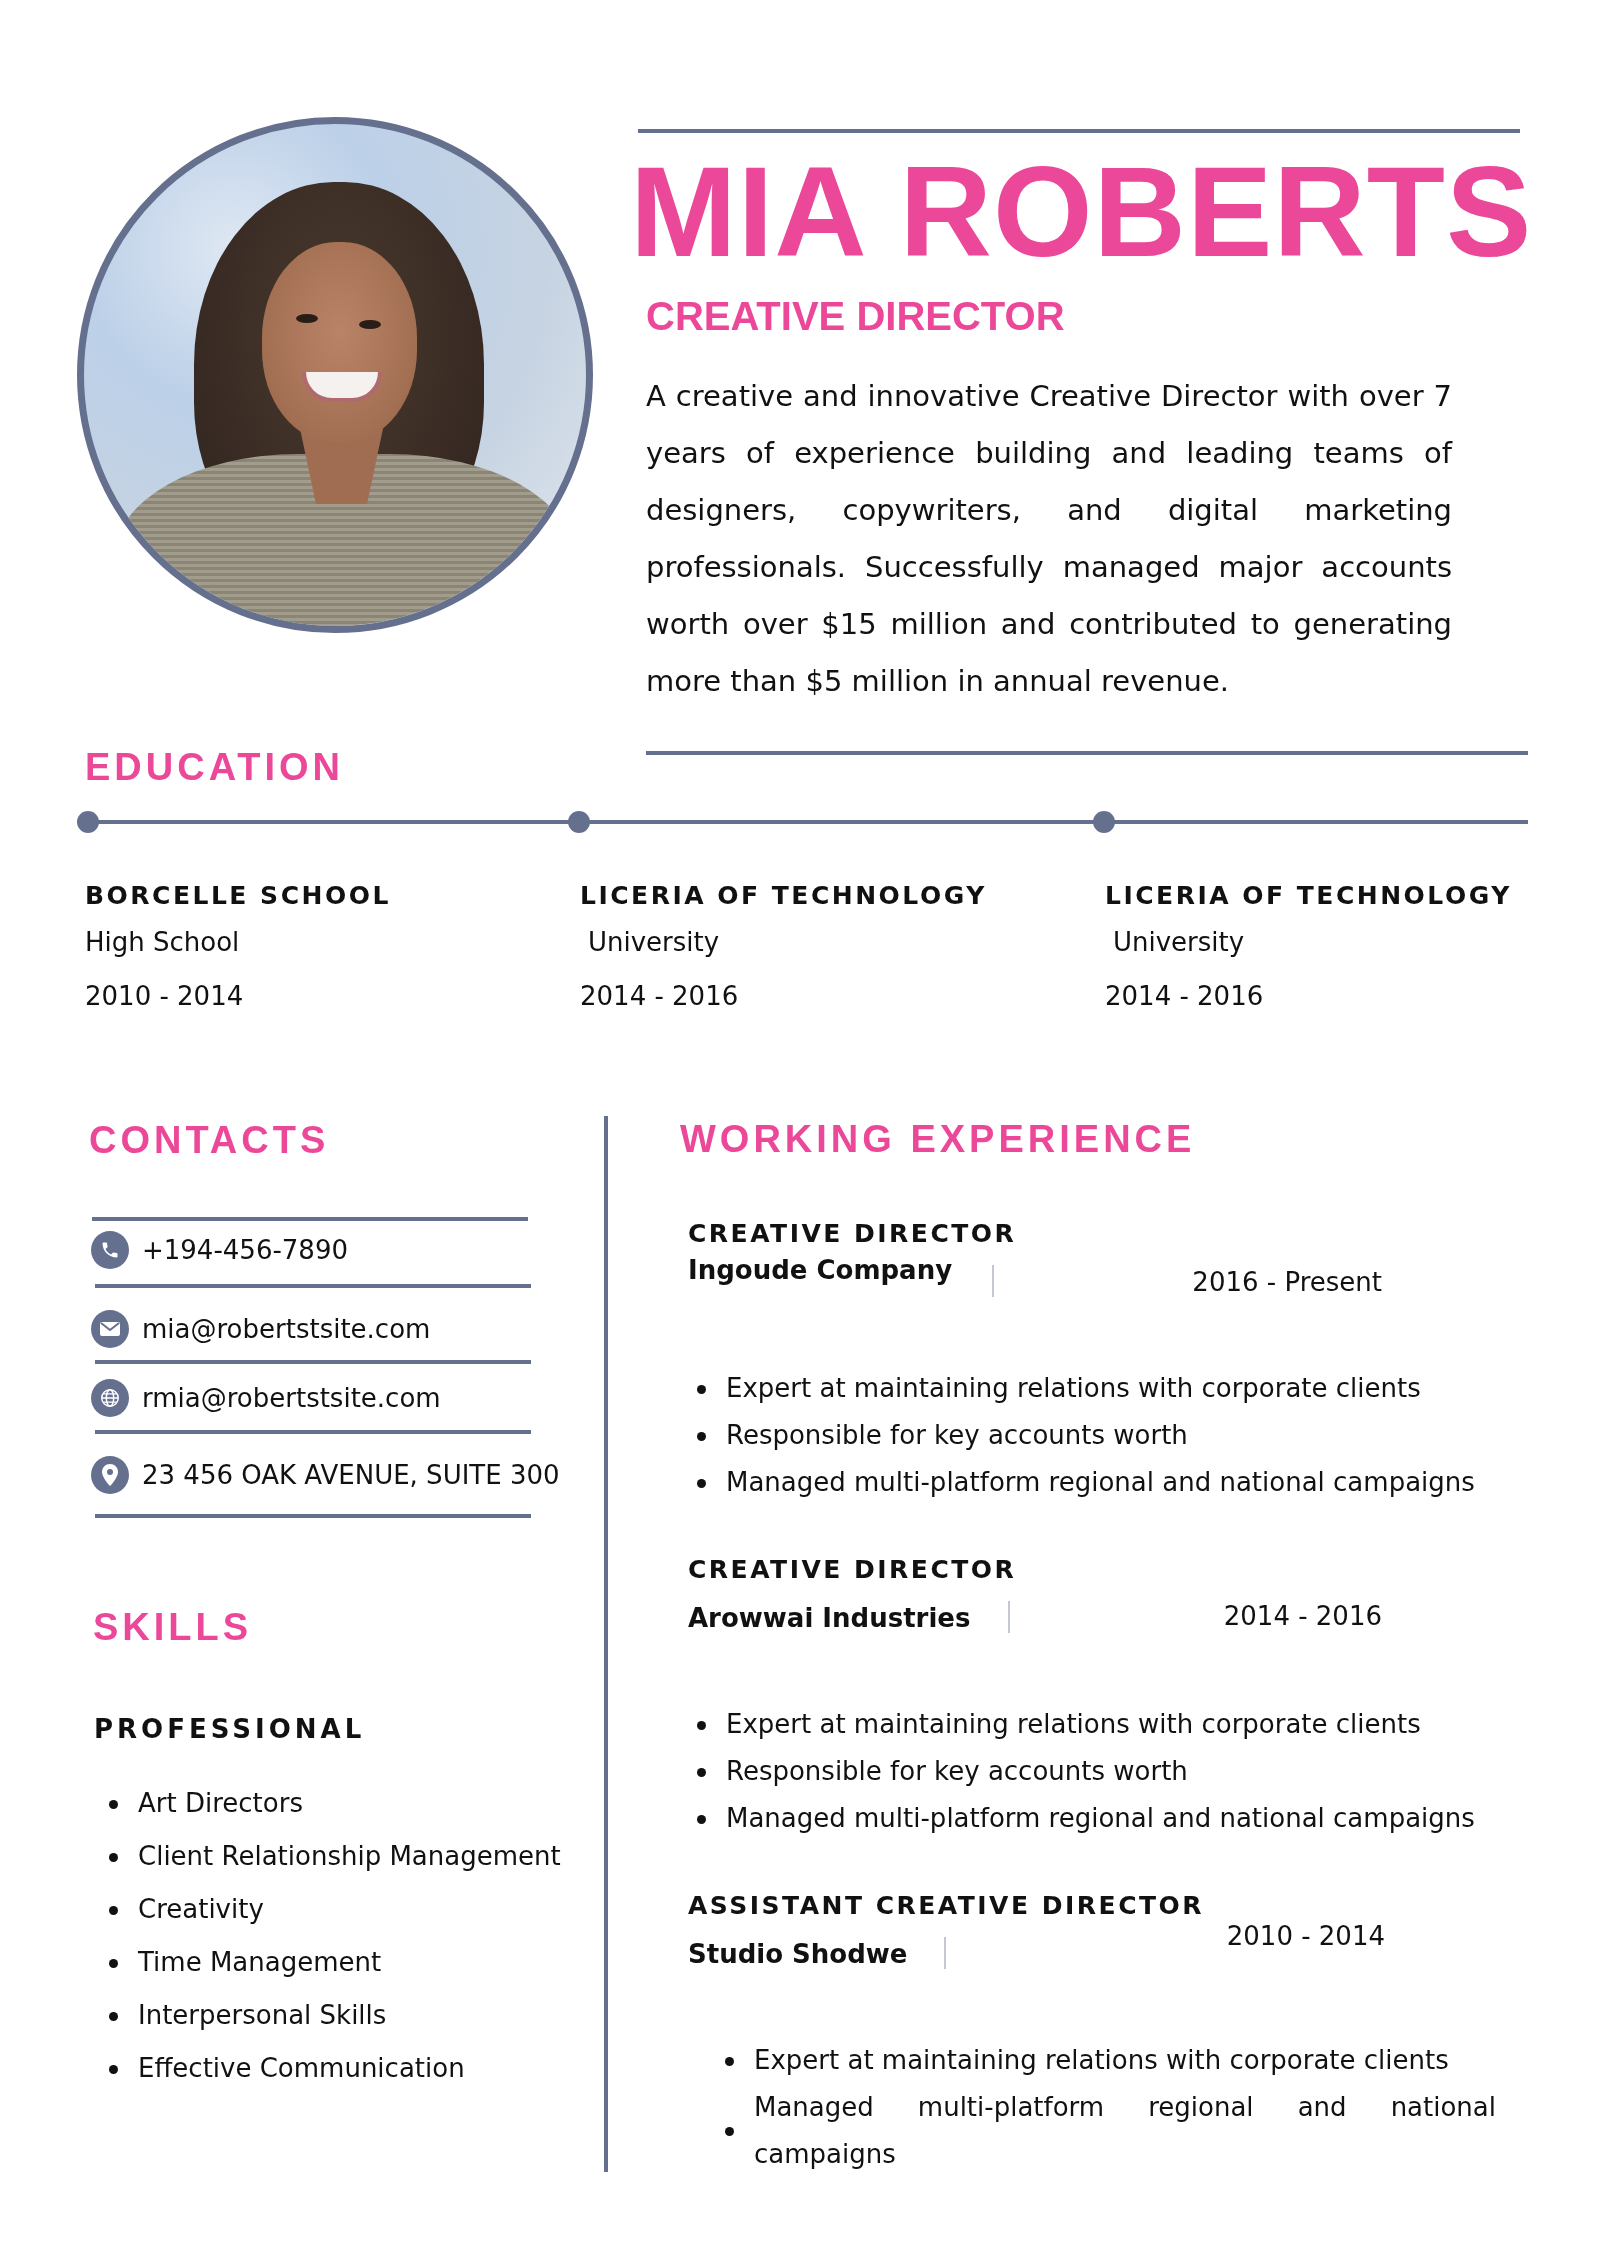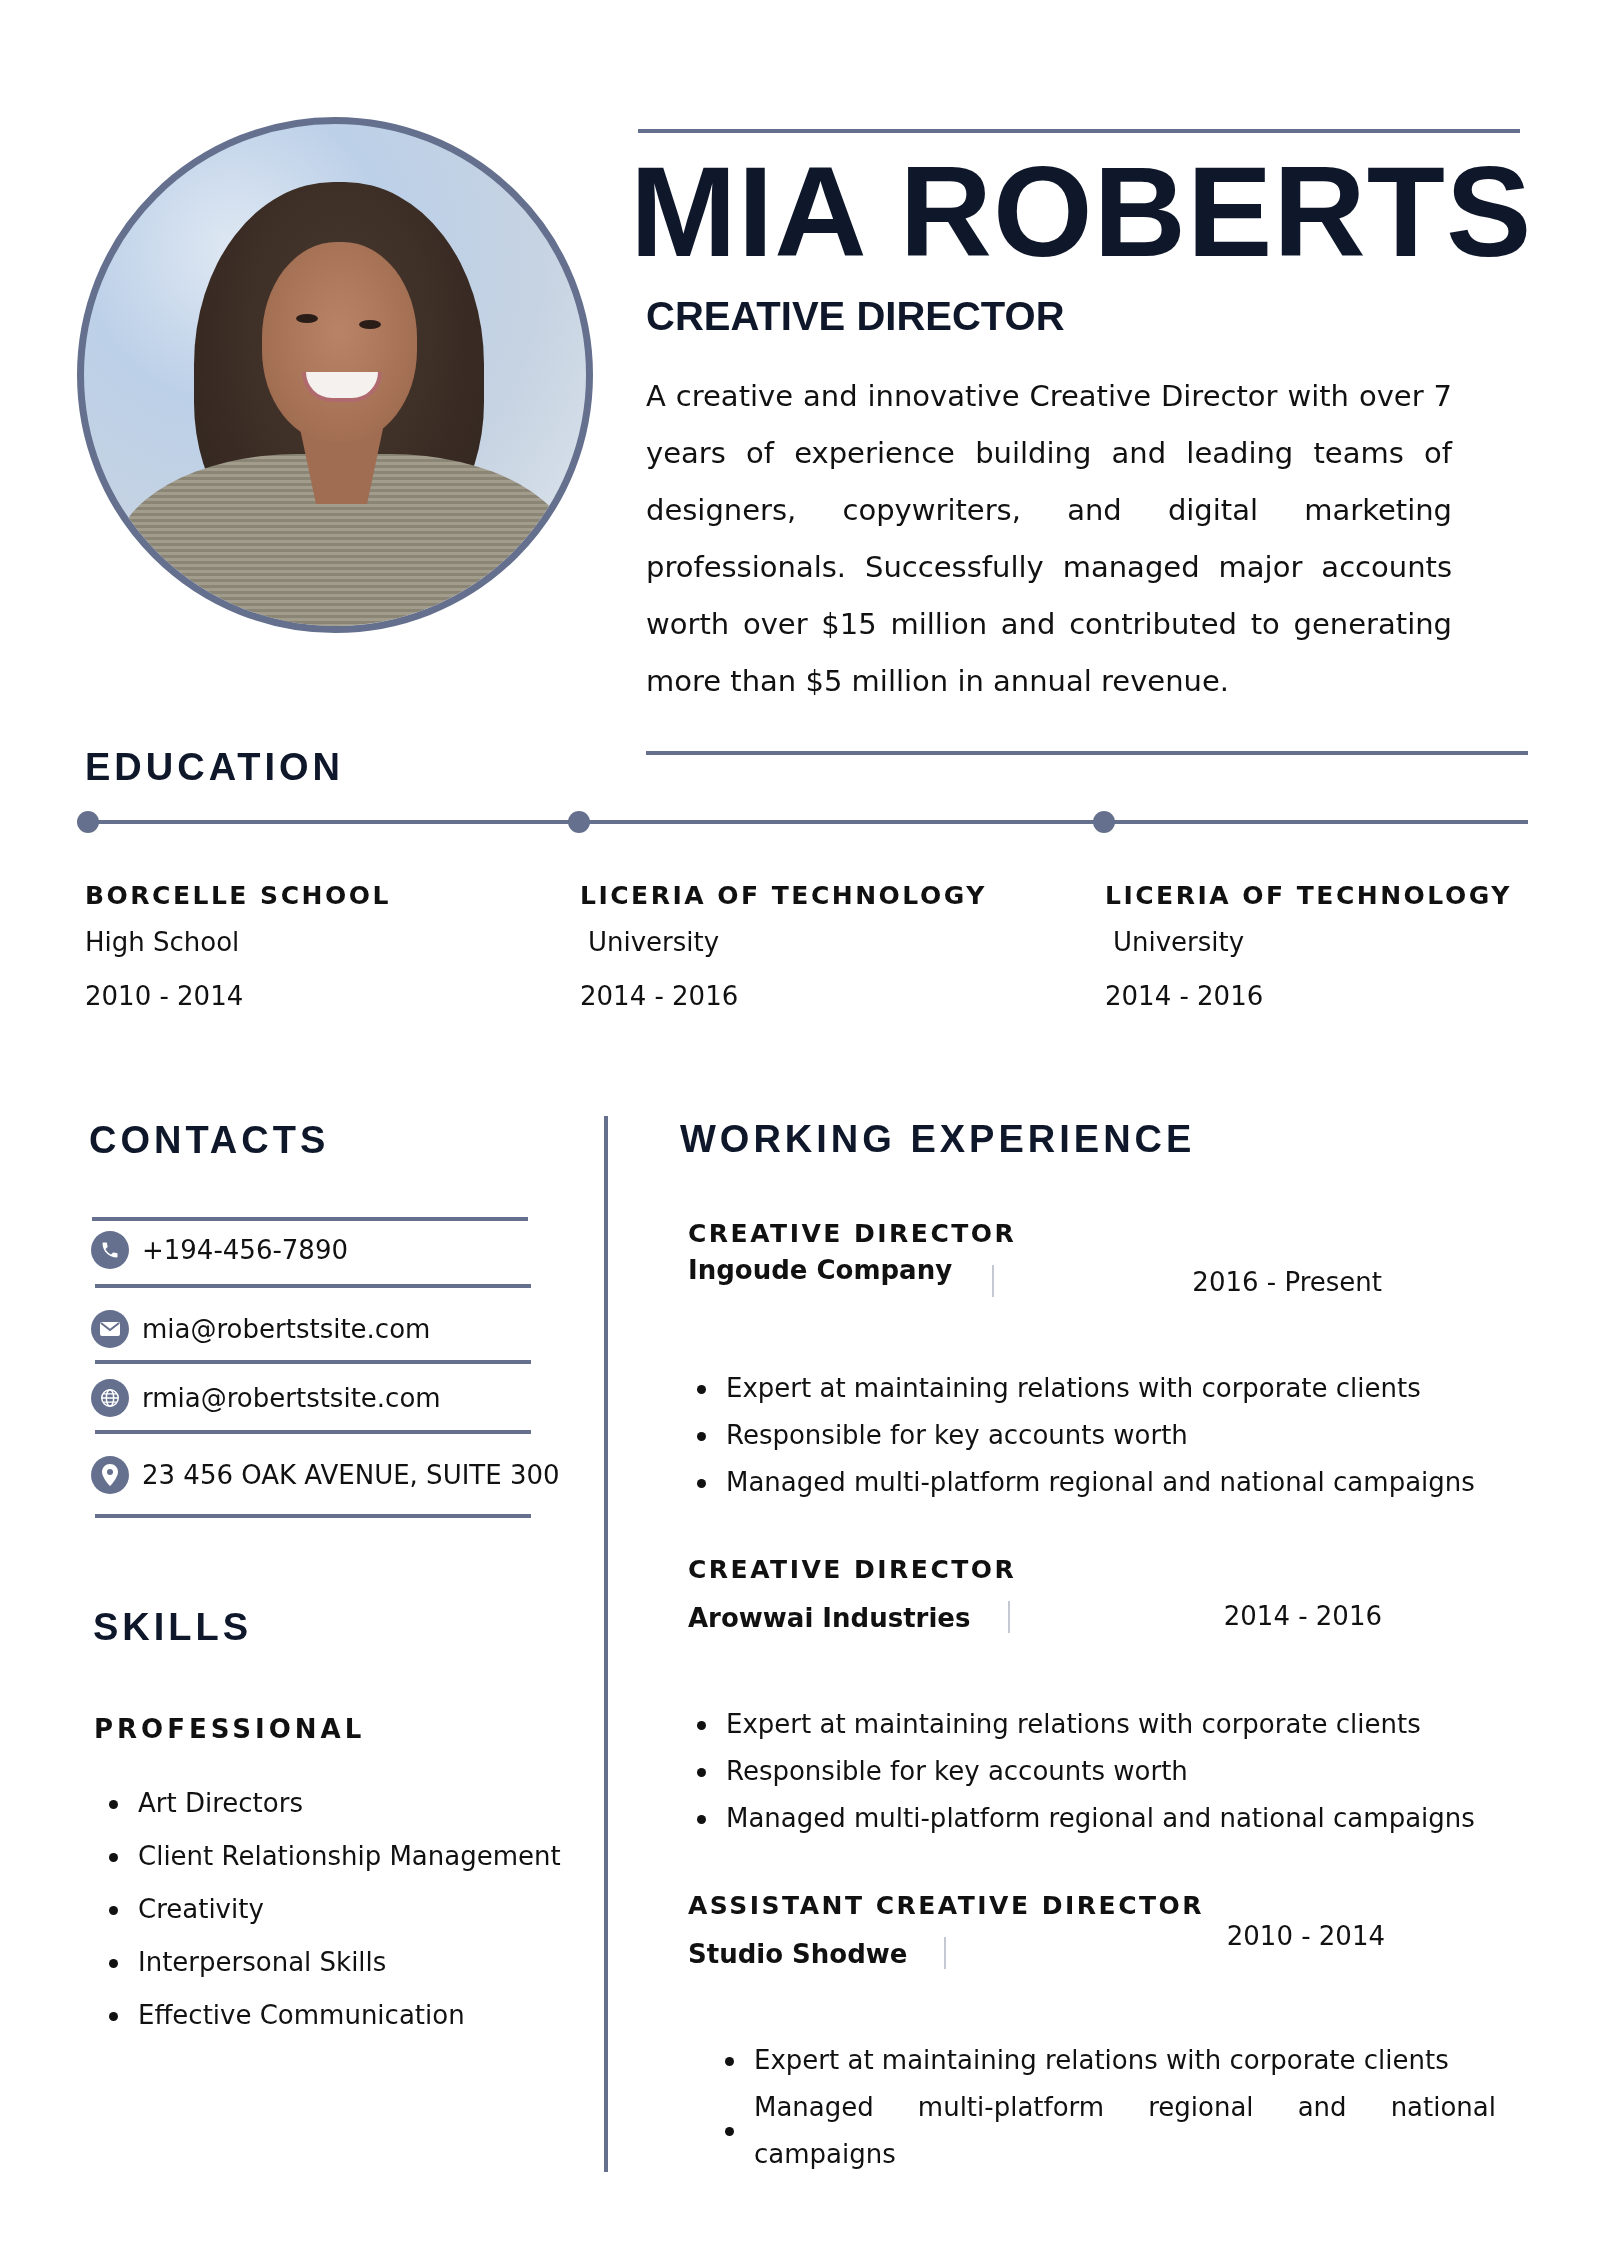--- a/index.html
+++ b/index.html
@@ -1,19 +1,19 @@
 <!DOCTYPE html>
 <html><head>
 <meta charset="utf-8">
 <style>
   html, body { margin:0; padding:0; background:#ffffff; }
   body { width:1600px; height:2263px; position:relative; overflow:hidden;
          font-family:"DejaVu Sans","Liberation Sans",sans-serif; color:#111; }
   .abs { position:absolute; }
-  .accent { color:#0f172a; }
+  .accent { color:#ec4899; }
   .hline { position:absolute; height:4px; background:#64708e; }
   .vline { position:absolute; width:4px; background:#64708e; }
 
   
   .photo { left:77px; top:117px; width:516px; height:516px; border-radius:50%;
            box-sizing:border-box; border:7px solid #64708e; overflow:hidden;
            background: radial-gradient(circle at 30% 25%, #dfe8f3 0%, #bcd0e8 30%, #c6d3e2 60%, #e4e9ef 100%); }
   .photo .hair { position:absolute; left:110px; top:58px; width:290px; height:380px;
            border-radius:48% 48% 42% 42%; background:radial-gradient(ellipse at 50% 40%, #4a3a30 0%, #3a2c24 60%, #2f241f 100%); }
   .photo .face { position:absolute; left:178px; top:118px; width:155px; height:200px;
@@ -142,20 +142,21 @@
   <span class="contact-text">23 456 OAK AVENUE, SUITE 300</span>
 </div>
 <div class="hline" style="left:95px;top:1514px;width:436px;"></div>
 
 <div class="abs section-title accent" style="left:93px;top:1608px;">SKILLS</div>
 <div class="abs skills-sub" style="left:94px;top:1716px;">PROFESSIONAL</div>
 <ul class="abs bullets skills-list" style="left:100px;top:1777px;">
   <li>Art Directors</li>
   <li>Client Relationship Management</li>
   <li>Creativity</li>
+  <li>Time Management</li>
   <li>Interpersonal Skills</li>
   <li>Effective Communication</li>
 </ul>
 
 <div class="vline" style="left:604px;top:1116px;height:1056px;"></div>
 
 <div class="abs section-title accent" style="left:680px;top:1120px;">WORKING EXPERIENCE</div>
 
 <div class="job" style="top:1221px;height:240px;">
   <div class="job-title">CREATIVE DIRECTOR</div>

